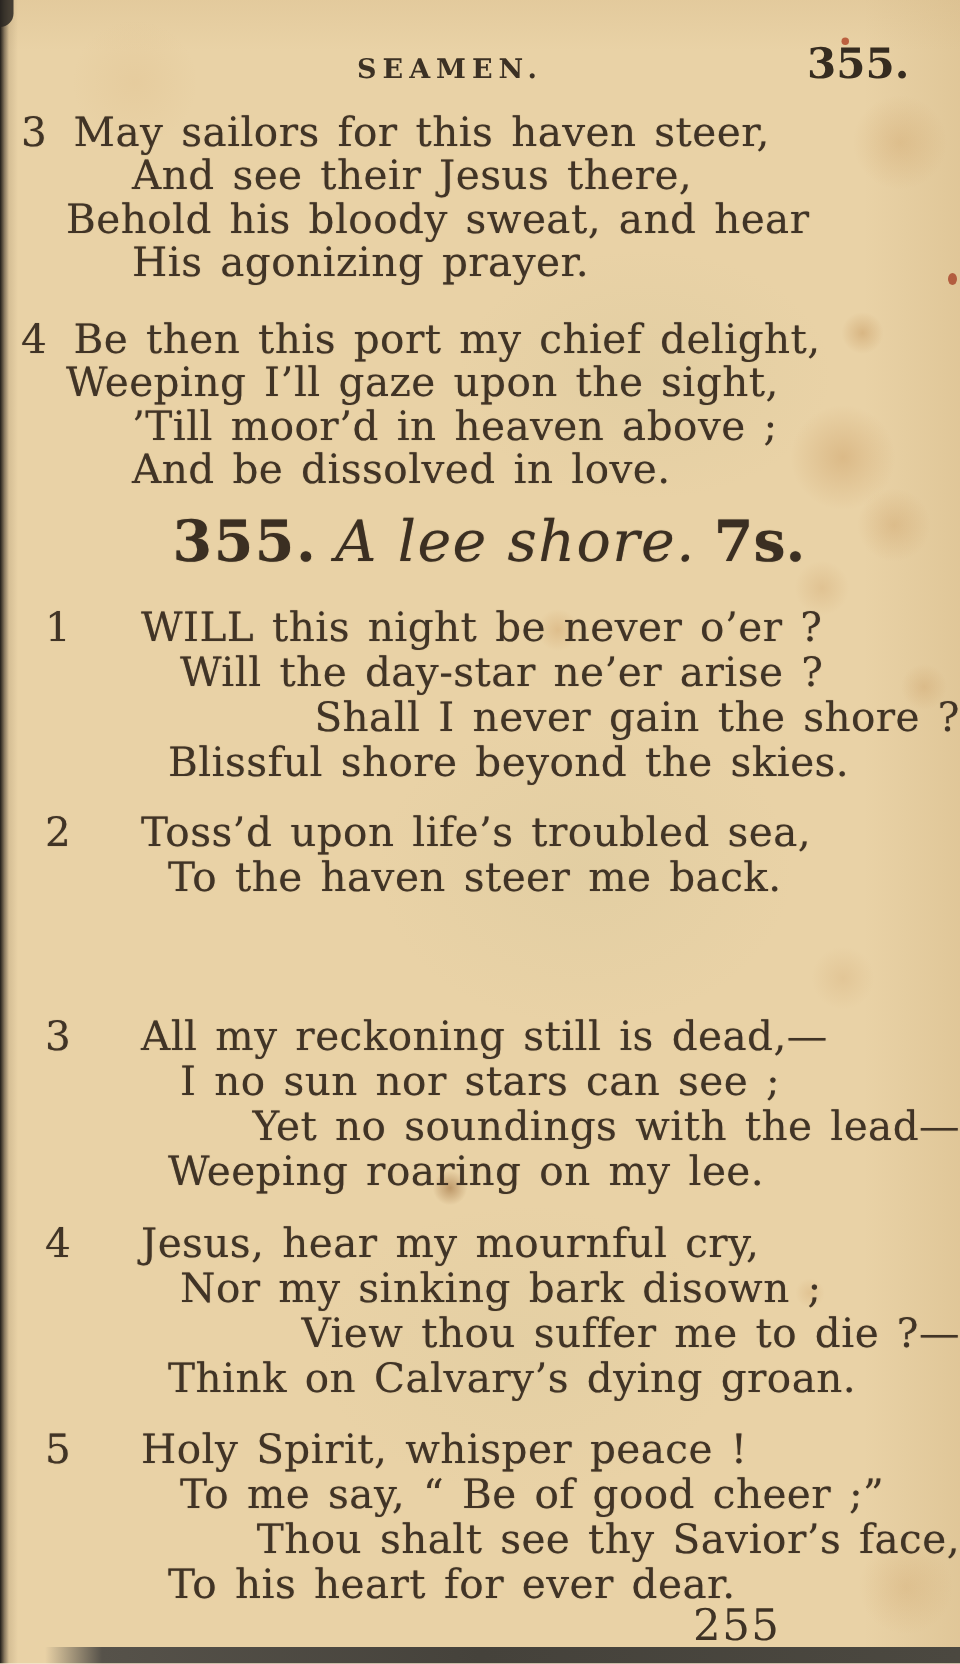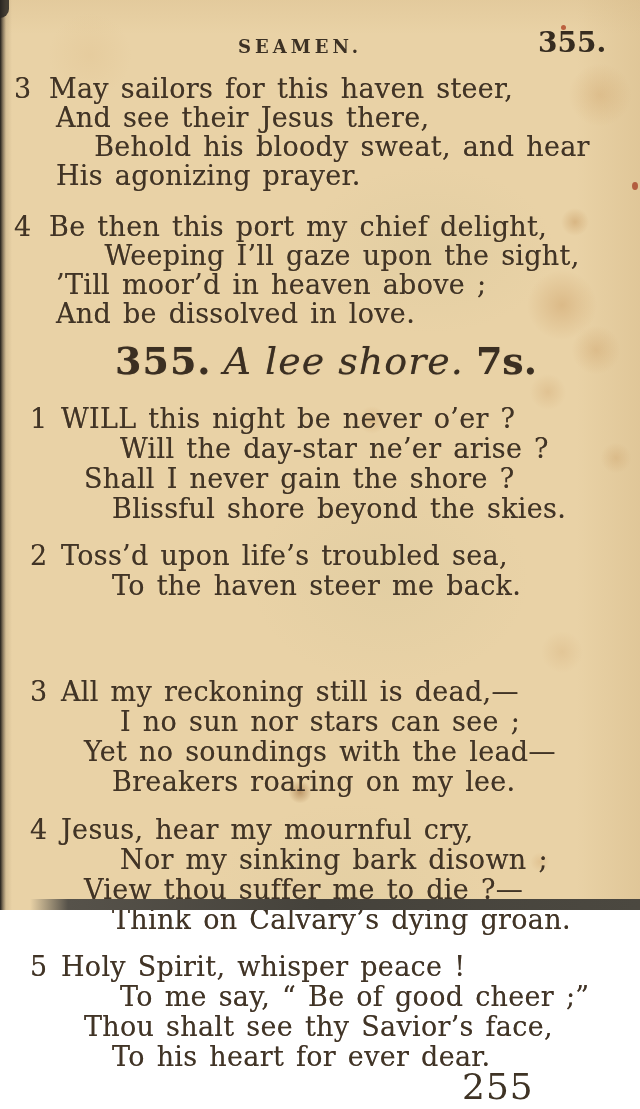--- a/index.html
+++ b/index.html
@@ -1,21 +1,21 @@
 <!DOCTYPE html>
 <html><head>
 <meta charset="utf-8">
 <style>
   html,body{margin:0;padding:0;}
   body{
     width:640px;height:1109px;overflow:hidden;
     font-family:"DejaVu Serif","Liberation Serif",serif;
   }
   .page{
-    position:relative;width:640px;height:910px;
+    position:relative;width:640px;height:1109px;
     color:#413426;
     background-color:#e9d2a6;
     background-image:
       radial-gradient(circle 45px at 600px 95px, rgba(186,126,58,0.20), rgba(186,126,58,0) 70%),
       radial-gradient(circle 20px at 575px 222px, rgba(178,118,52,0.30), rgba(178,118,52,0) 70%),
       radial-gradient(circle 50px at 562px 305px, rgba(184,124,58,0.28), rgba(184,124,58,0) 70%),
       radial-gradient(circle 35px at 596px 350px, rgba(184,124,58,0.22), rgba(184,124,58,0) 70%),
       radial-gradient(circle 26px at 548px 392px, rgba(184,124,58,0.18), rgba(184,124,58,0) 70%),
       radial-gradient(circle 22px at 616px 458px, rgba(184,124,58,0.20), rgba(184,124,58,0) 70%),
       radial-gradient(circle 16px at 300px 792px, rgba(146,95,44,0.50), rgba(146,95,44,0) 72%),
@@ -52,40 +52,40 @@
     font-size:28px;font-weight:bold;color:#362c20;
   }
 
   .verse{position:absolute;left:0;right:0;font-size:27px;word-spacing:3px;letter-spacing:.3px;
     text-shadow:0 0 .6px rgba(62,48,32,.55);}
   .verse .vnum{position:absolute;top:0;}
   .verse .vline{white-space:nowrap;}
   .verse.prev{line-height:29px;}
   .verse.prev .vnum{left:14px;}
   .verse.prev .l1{padding-left:49px;}
-  .verse.prev .l2,.verse.prev .l4{padding-left:56px;}
-  .verse.prev .l3{padding-left:44px;text-align:center;}
+  .verse.prev .l2,.verse.prev .l4{padding-left:88px;}
+  .verse.prev .l3{padding-left:44px;}
   .verse.main{line-height:30px;}
   .verse.main .vnum{left:30px;}
-  .verse.main .l1{padding-left:61px;}
+  .verse.main .l1{padding-left:94px;}
   .verse.main .l2{padding-left:120px;}
-  .verse.main .l3{padding-left:84px;}
+  .verse.main .l3{padding-left:84px;text-align:right;}
   .verse.main .l4{padding-left:112px;}
 
   .hymn-heading{
     position:absolute;top:338px;left:16px;width:620px;text-align:center;
     font-size:38px;color:#3b2f22;text-shadow:0 0 .7px rgba(62,48,32,.5);
   }
   .hymn-heading .hymn-num{font-weight:bold;letter-spacing:1px;}
   .hymn-heading .hymn-title{font-style:italic;margin:0 12px;letter-spacing:1px;}
   .hymn-heading .hymn-meter{font-weight:bold;}
 
   .page-num-bottom{
     position:absolute;top:1066px;left:462px;
-    font-size:36px;color:#3f3325;letter-spacing:1px;
+    font-size:29px;color:#3f3325;letter-spacing:1px;
   }
 </style>
 </head>
 <body>
 
 <div class="page">
 
   <div class="corner-mark"></div>
   <div class="speck a"></div>
   <div class="speck b"></div>
@@ -125,21 +125,21 @@
     <span class="vnum">2</span>
     <div class="vline l1">Toss’d upon life’s troubled sea,</div>
     <div class="vline l4">To the haven steer me back.</div>
   </div>
 
   <div class="verse main" style="top:677px">
     <span class="vnum">3</span>
     <div class="vline l1">All my reckoning still is dead,—</div>
     <div class="vline l2">I no sun nor stars can see ;</div>
     <div class="vline l3">Yet no soundings with the lead—</div>
-    <div class="vline l4">Breakers roaring on my lee.</div>
+    <div class="vline l4">Weeping roaring on my lee.</div>
   </div>
 
   <div class="verse main" style="top:815px">
     <span class="vnum">4</span>
     <div class="vline l1">Jesus, hear my mournful cry,</div>
     <div class="vline l2">Nor my sinking bark disown ;</div>
     <div class="vline l3">View thou suffer me to die ?—</div>
     <div class="vline l4">Think on Calvary’s dying groan.</div>
   </div>
 

